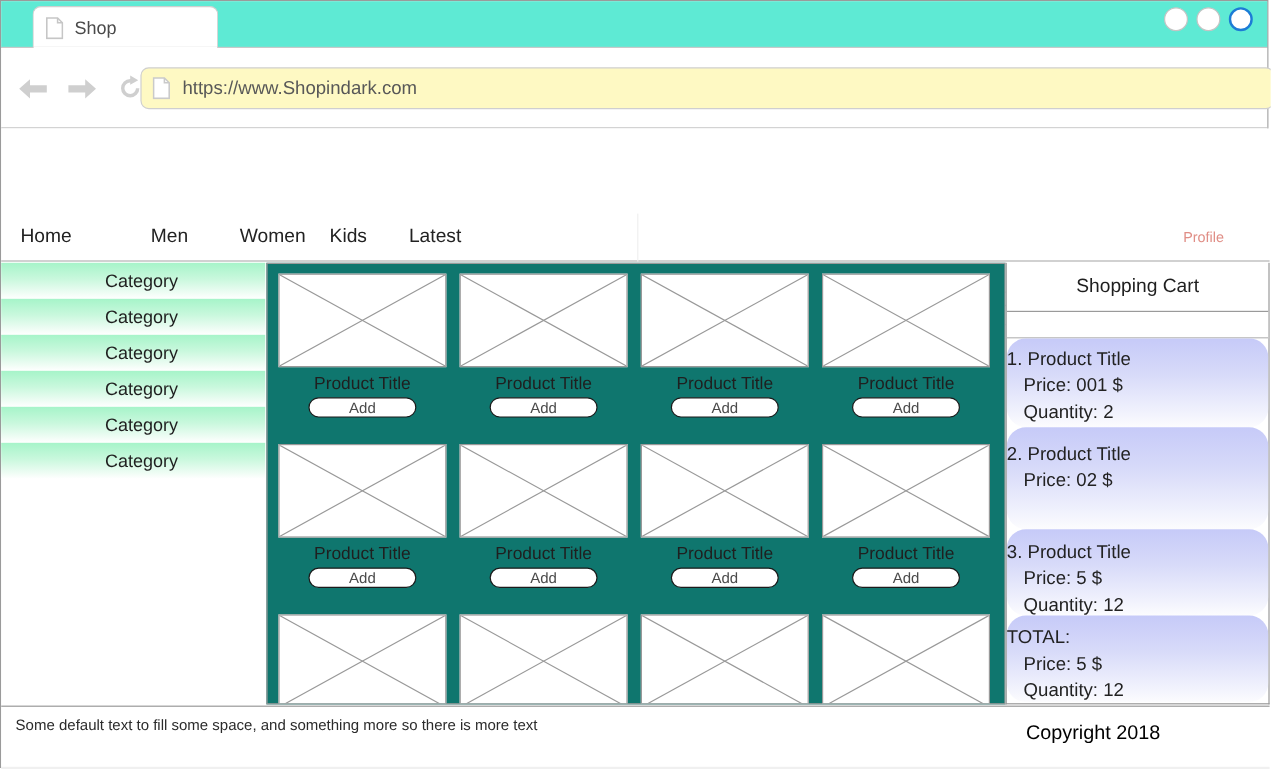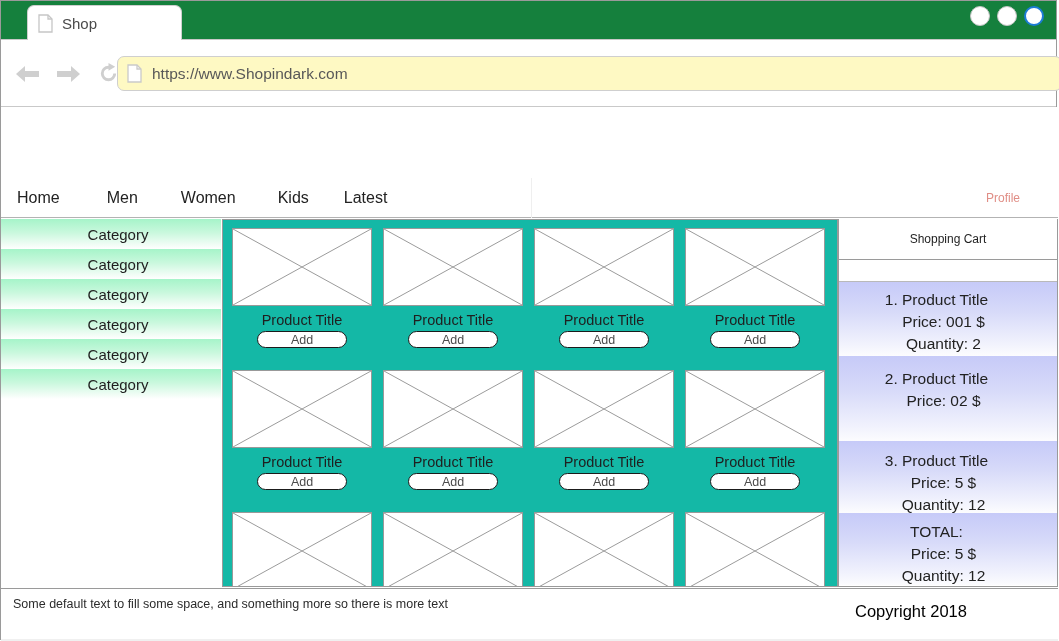--- a/index.html
+++ b/index.html
@@ -29,21 +29,21 @@
     box-sizing: border-box;
     background: #fff;
   }
 
   .tabstrip {
     position: absolute;
     left: 0; top: 0;
     width: 100%;
     height: 39px;
     box-sizing: border-box;
-    background: #15803d;
+    background: #5eead4;
   }
   .tab {
     position: absolute;
     left: 26px; top: 4px;
     width: 155px; height: 35px;
     border: 1px solid #cfcfcf;
     border-bottom: none;
     border-radius: 7px 7px 0 0;
     background: #fff;
     box-sizing: border-box;
@@ -205,23 +205,23 @@
     height: 40px;
     display: flex;
     align-items: center;
   }
   .nav-item {
     font-size: 16px;
     color: #222;
     white-space: nowrap;
   }
   .nav-item.i0 { margin-left: 16px; }
-  .nav-item.i1 { margin-left: 47px; }
+  .nav-item.i1 { margin-left: 66px; }
   .nav-item.i2 { margin-left: 43px; }
-  .nav-item.i3 { margin-left: 42px; }
+  .nav-item.i3 { margin-left: 20px; }
   .nav-item.i4 { margin-left: 35px; }
   .nav-profile {
     position: absolute;
     right: 38px; top: 0;
     height: 40px;
     display: flex;
     align-items: center;
     font-size: 12px;
     color: #e08e86;
   }
@@ -255,21 +255,21 @@
   }
 
   
   .products {
     position: absolute;
     left: 221px; top: 112px;
     width: 616px;
     height: 368px;
     box-sizing: border-box;
     border: 1px solid #9a9a9a;
-    background: #14b8a6;
+    background: #0f766e;
     overflow: hidden;
     padding-left: 16px;
   }
   .products-inner {
     position: absolute;
     left: 9px; top: 8px;
     width: 600px;
   }
   .prow {
     display: flex;
@@ -328,34 +328,34 @@
     background: #fff;
     overflow: hidden;
   }
   .cart-header {
     height: 41px;
     box-sizing: border-box;
     border-bottom: 1px solid #9a9a9a;
     display: flex;
     align-items: center;
     justify-content: center;
-    font-size: 12px;
+    font-size: 16px;
     color: #1f1f1f;
   }
   .cart-gap {
     height: 22px;
     box-sizing: border-box;
     border-bottom: 1px solid #b9b9b9;
     background: #fff;
   }
   .cart-item {
     background: linear-gradient(to bottom, #c6caf8 0%, #d7daf9 40%, #f2f3fd 85%, #fcfcfe 100%);
     padding: 7px 23px 8px 0;
     box-sizing: border-box;
-    text-align: center;
+    border-radius: 16px;
   }
   .cart-item.item0 { height: 74px; }
   .cart-item.item1 { height: 85px; padding-top: 12px; }
   .cart-item.item2 { height: 72px; padding-top: 9px; }
   .cart-item.total { height: 72px; padding-top: 8px; }
   .cart-line {
     font-size: 15.5px;
     color: #222;
     line-height: 22px;
     white-space: nowrap;

